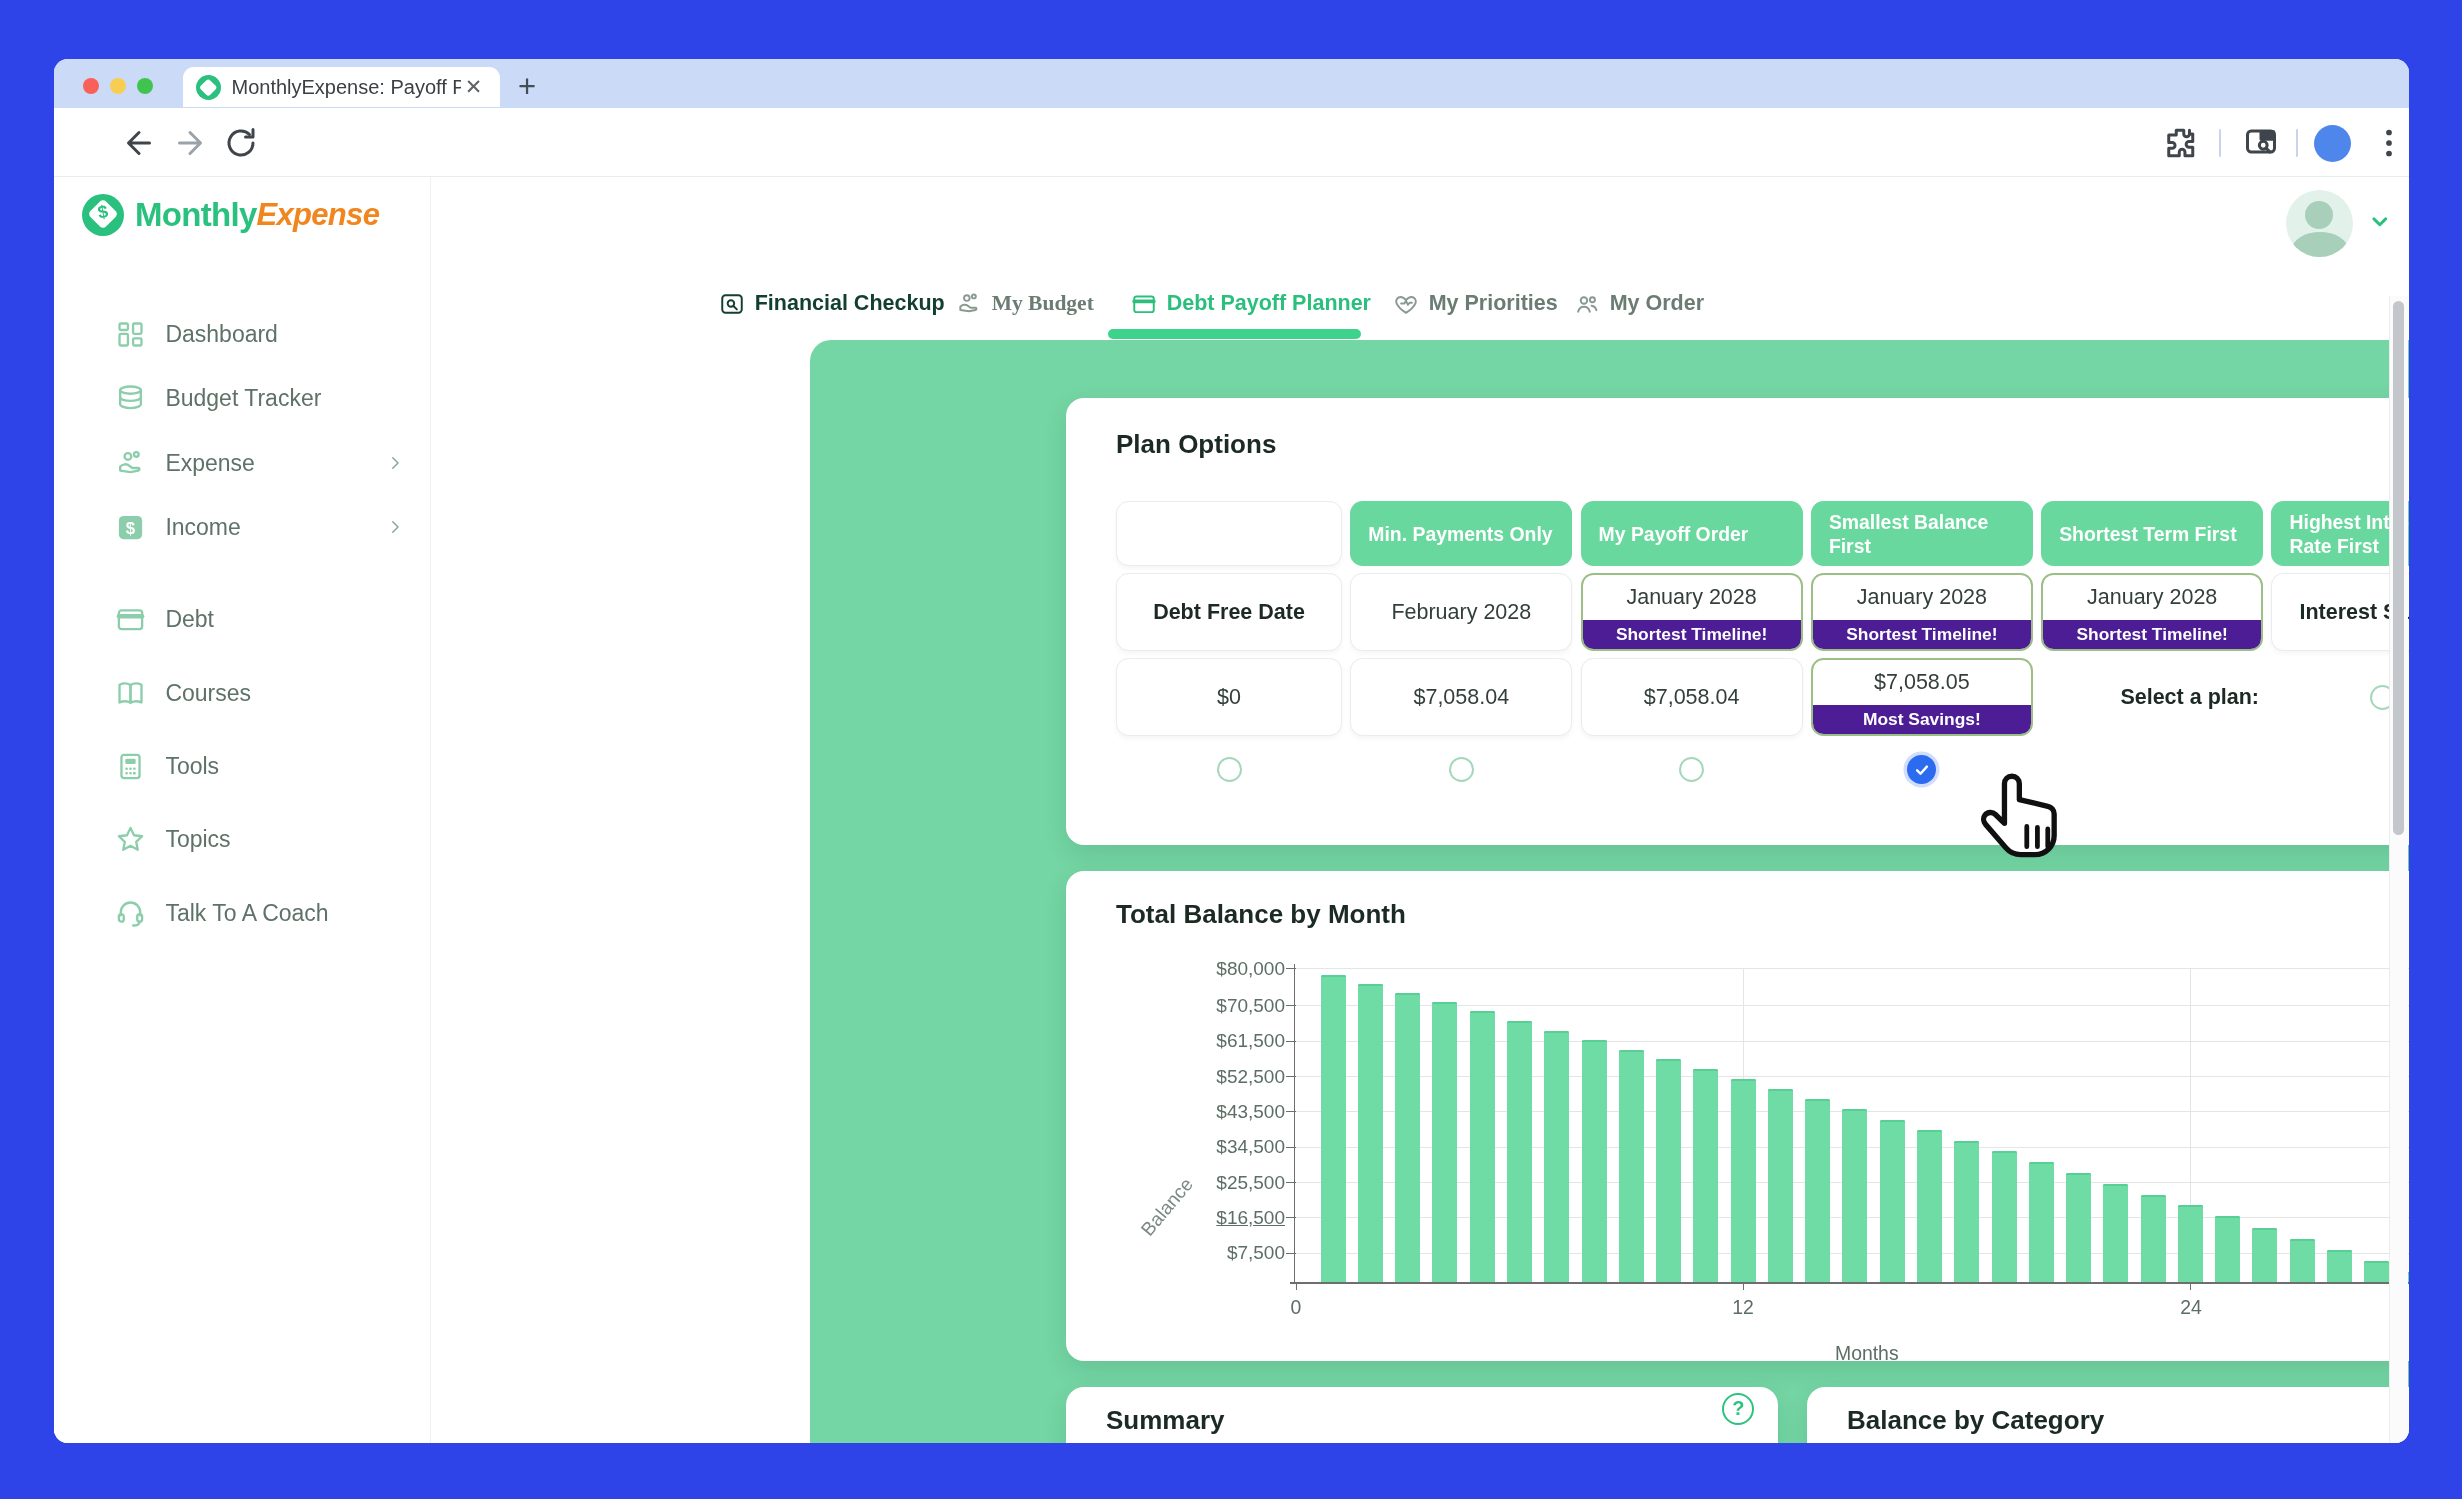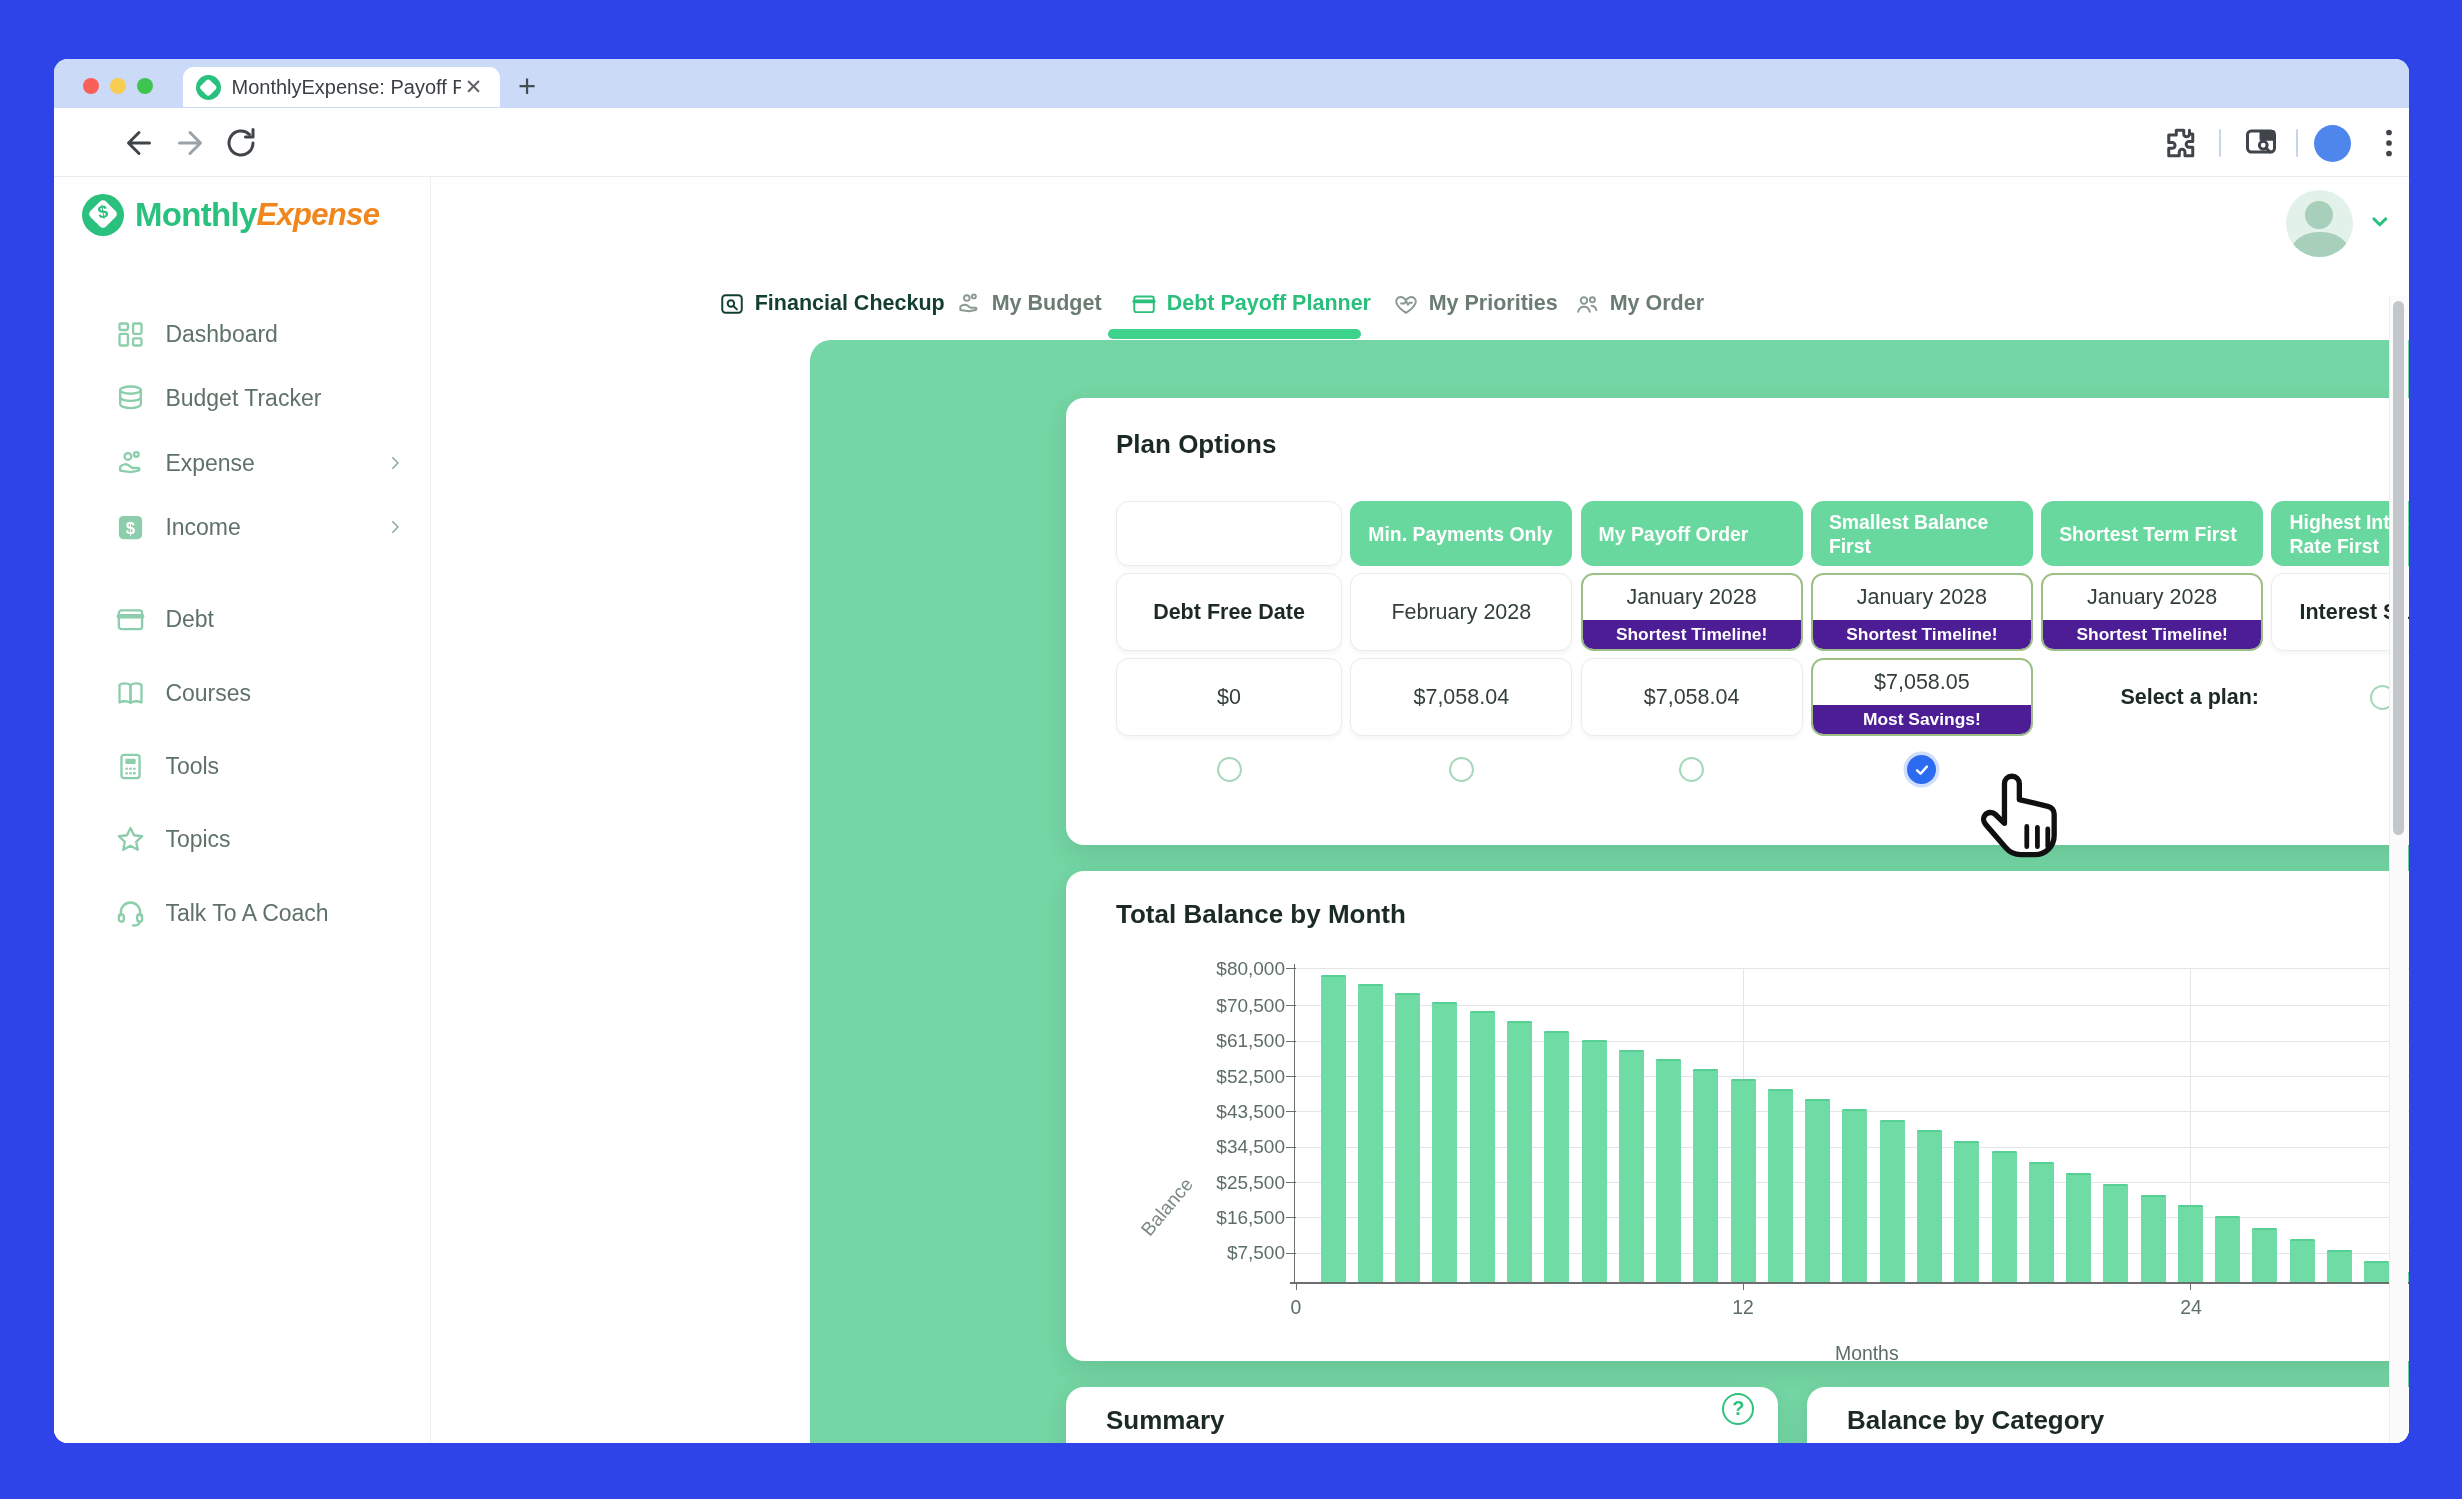--- a/index.html
+++ b/index.html
@@ -239,21 +239,21 @@
       <div class="appheader">
         <div id="nav-tabs">
             <div class="nav-tab emphasis" style="left: 287px;">
               <span class="ic"><svg viewBox="0 0 24 24" fill="none" stroke="currentColor" stroke-width="1.8" stroke-linecap="round" stroke-linejoin="round">
                   <rect x="3" y="4" width="18" height="16" rx="3"></rect>
                   <circle cx="11" cy="11.5" r="3"></circle>
                   <path d="M13.3 13.8L16.5 17"></path>
                 </svg></span>
               <span class="lb">Financial Checkup</span>
             </div>
-            <div class="nav-tab" style="left: 524px;">
+            <div class="nav-tab" style="left: 524px; font-family: Liberation Serif, serif;">
               <span class="ic"><svg viewBox="0 0 24 24" fill="none" stroke="currentColor" stroke-width="1.8" stroke-linecap="round" stroke-linejoin="round">
                   <circle cx="10" cy="6.5" r="2.6"></circle>
                   <circle cx="16.5" cy="5" r="1.8"></circle>
                   <path d="M4 14.5c1.8-2.2 5-2.5 7-.8l2.5 1.8h4.5c1.2 0 1.2 1.8 0 2l-6 1.2L4 17.5z"></path>
                 </svg></span>
               <span class="lb">My Budget</span>
             </div>
             <div class="nav-tab active" style="left: 699px;">
               <span class="ic"><svg viewBox="0 0 24 24" fill="none" stroke="currentColor" stroke-width="1.8" stroke-linecap="round" stroke-linejoin="round">
                   <rect x="3" y="5" width="18" height="14.5" rx="2"></rect>
@@ -366,21 +366,21 @@
               <div class="tick" style="left: 220px; top: 240px; width: 9.7px; height: 1.4px;"></div>
               <div class="ylab" style="left: 83px; top: 230px;">$43,500</div>
               <div class="hgrid" style="left: 230px; top: 276px; width: 1155px;"></div>
               <div class="tick" style="left: 220px; top: 276px; width: 9.7px; height: 1.4px;"></div>
               <div class="ylab" style="left: 83px; top: 265px;">$34,500</div>
               <div class="hgrid" style="left: 230px; top: 311px; width: 1155px;"></div>
               <div class="tick" style="left: 220px; top: 311px; width: 9.7px; height: 1.4px;"></div>
               <div class="ylab" style="left: 83px; top: 301px;">$25,500</div>
               <div class="hgrid" style="left: 230px; top: 346px; width: 1155px;"></div>
               <div class="tick" style="left: 220px; top: 346px; width: 9.7px; height: 1.4px;"></div>
-              <div class="ylab" style="left: 83px; top: 336px;">$16,500</div>
+              <div class="ylab" style="left: 83px; top: 336px; text-decoration: underline;">$16,500</div>
               <div class="hgrid" style="left: 230px; top: 382px; width: 1155px;"></div>
               <div class="tick" style="left: 220px; top: 382px; width: 9.7px; height: 1.4px;"></div>
               <div class="ylab" style="left: 83px; top: 371px;">$7,500</div>
               <div class="tick" style="left: 230px; top: 411px; width: 1.4px; height: 8.3px;"></div>
               <div class="xlab" style="left: 202px; top: 425px;">0</div>
               <div class="vgrid" style="left: 677px; top: 97px; height: 314px;"></div>
               <div class="tick" style="left: 677px; top: 411px; width: 1.4px; height: 8.3px;"></div>
               <div class="xlab" style="left: 649px; top: 425px;">12</div>
               <div class="vgrid" style="left: 1124px; top: 97px; height: 314px;"></div>
               <div class="tick" style="left: 1124px; top: 411px; width: 1.4px; height: 8.3px;"></div>

